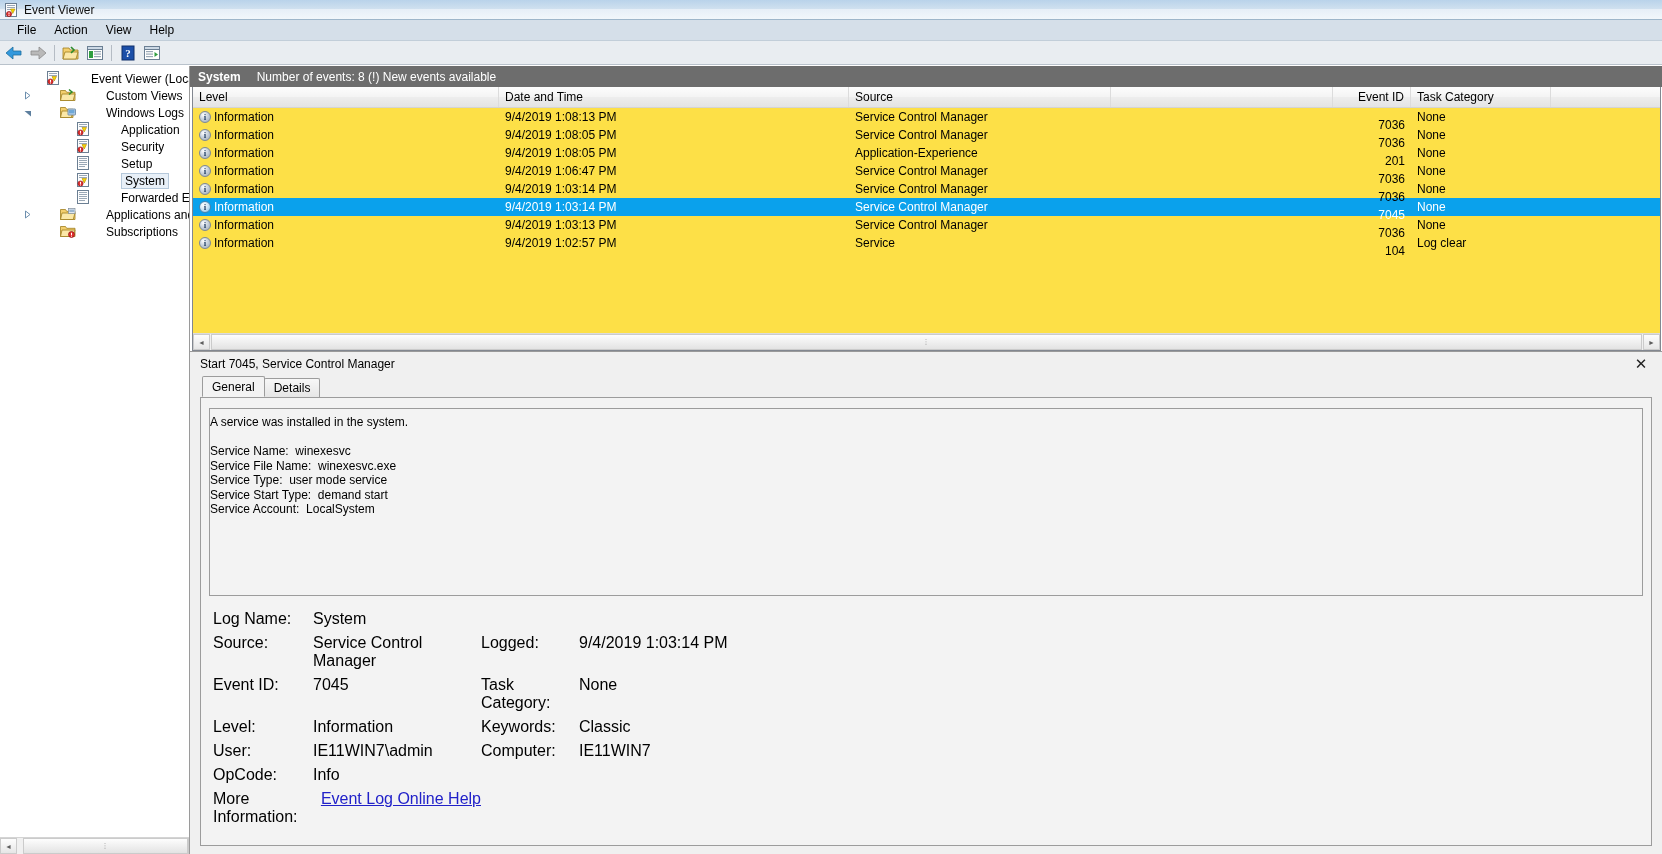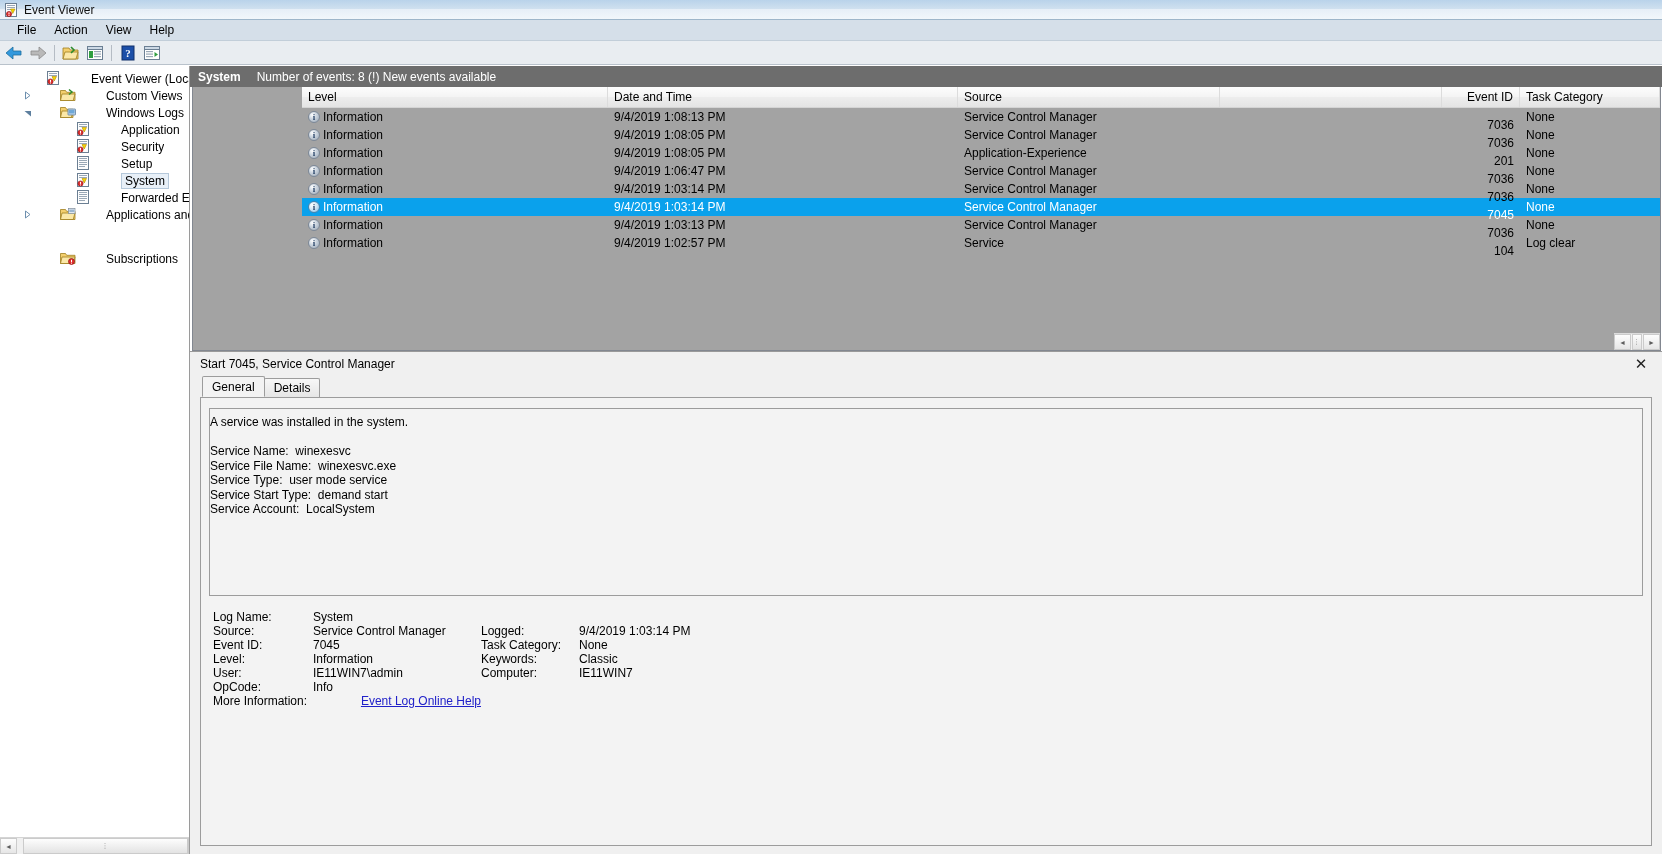--- a/index.html
+++ b/index.html
@@ -157,25 +157,24 @@
     font-size: 12px;
   }
   #list-header .lh-name { font-weight: bold; margin-right: 16px; }
   #list-header .lh-count { font-weight: normal; }
 
   #grid-wrap {
     flex: 1;
     border: 1px solid #828790;
     border-top: none;
     margin: 0 1px 0 2px;
-    background: #a3a3a3;
+    background: #fde047;
     display: flex; flex-direction: column;
     min-height: 0;
     position: relative;
-    align-items: flex-end;
   }
   #grid-head {
     height: 21px; flex: none;
     display: flex;
     background: linear-gradient(to bottom,#fdfdfd 0%, #f4f4f4 48%, #ededed 52%, #e4e4e4 100%);
     border-bottom: 1px solid #d4d4d4;
     font-size: 12px;
   }
   #grid-head .hcell {
     display: flex; align-items: center;
@@ -291,24 +290,24 @@
     border: 1px solid #9c9c9c;
     background: #f3f3f3;
     padding: 6px 0;
     font-size: 12px;
     line-height: 14.5px;
     white-space: pre-wrap;
     overflow: hidden;
   }
   #meta {
     margin-top: 14px;
-    font-size: 12px;
+    font-size: 16px;
     display: grid;
     grid-template-columns: 100px 168px 98px auto;
-    row-gap: 0;
+    row-gap: 6px;
     padding-left: 4px;
   }
   #meta .mk { color: #000; }
   #meta .mv { color: #000; }
   #meta .mlink {
     color: #2121c9; text-decoration: underline; cursor: pointer; text-align: right;
   }
 </style>
 </head>
 <body>
@@ -498,21 +497,21 @@
             </svg>
           </span>
           <span class="ticon"><svg width="16" height="15" viewBox="0 0 16 15">
               <path d="M0.5 2.5h5l1.2 1.8H15v8.2H0.5z" fill="#f3cf6e" stroke="#a07f20" stroke-width="0.8"></path>
               <path d="M2 6h13l-1.8 6.5H0.5z" fill="#fbe8a8" stroke="#a07f20" stroke-width="0.8"></path>
               <rect x="8.5" y="1.5" width="6.5" height="5" fill="#e8eef5" stroke="#7e8c9a" stroke-width="0.7"></rect>
               <rect x="9.3" y="2.5" width="5" height="2.6" fill="#9bb6cf"></rect>
             </svg></span>
           <span class="tlabel">Applications and Services Lo</span>
         </div>
-        <div class="tnode" style="padding-left: 15px; margin-top: 27px;">
+        <div class="tnode" style="padding-left: 15px;">
           <span class="twist"></span>
           <span class="ticon"><svg width="16" height="15" viewBox="0 0 16 15">
               <path d="M0.5 2.5h5l1.2 1.8H15v8.2H0.5z" fill="#f3cf6e" stroke="#a07f20" stroke-width="0.8"></path>
               <path d="M2 6h13l-1.8 6.5H0.5z" fill="#fbe8a8" stroke="#a07f20" stroke-width="0.8"></path>
               <circle cx="11.5" cy="10.5" r="3" fill="#e03030" stroke="#8b1111" stroke-width="0.7"></circle>
               <rect x="11" y="8.8" width="1" height="2.2" fill="#fff"></rect>
               <rect x="11" y="11.6" width="1" height="1" fill="#fff"></rect>
             </svg></span>
           <span class="tlabel">Subscriptions</span>
         </div>

